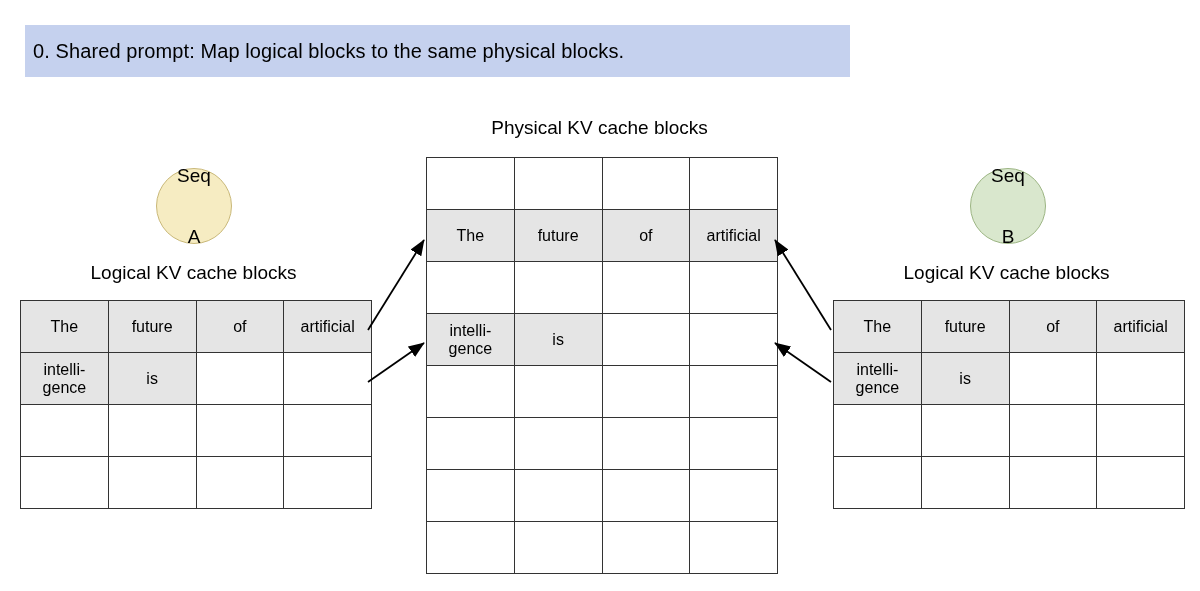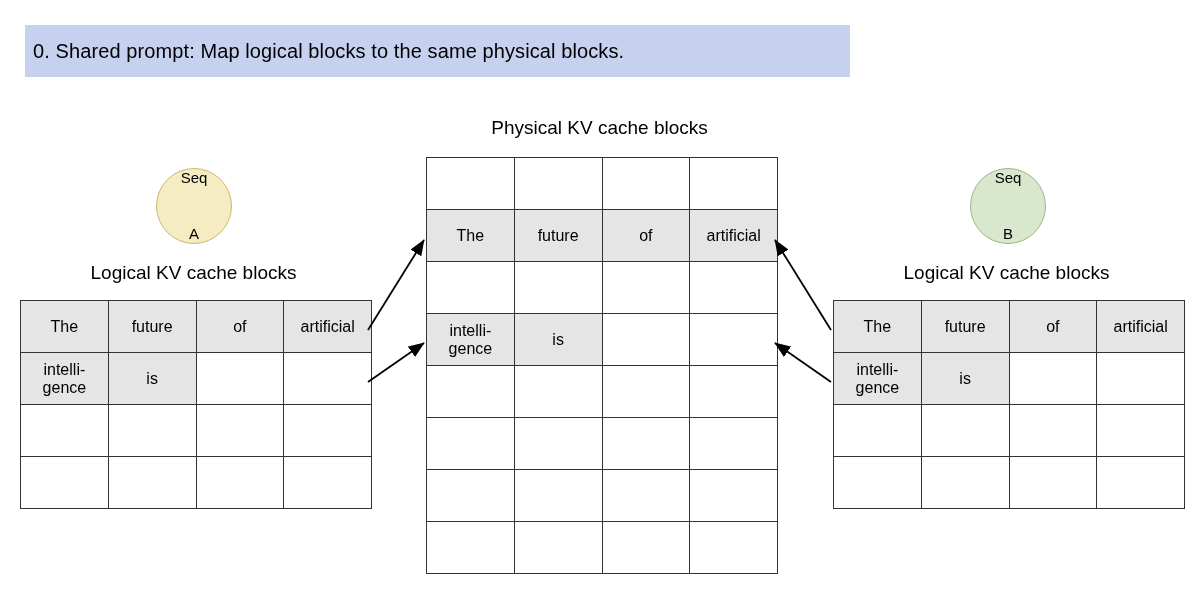--- a/index.html
+++ b/index.html
@@ -74,21 +74,21 @@
   
   .seq-circle {
     position: absolute;
     width: 74px;
     height: 74px;
     border-radius: 50%;
     display: flex;
     flex-direction: column;
     align-items: center;
     justify-content: center;
-    font-size: 15px;
+    font-size: 19px;
     line-height: 1.12;
     gap: 39px;
   }
   #seq-a {
     left: 156px; top: 168px;
     background: #f6ecc2;
     border: 1.4px solid #c9b878;
   }
   #seq-b {
     left: 970px; top: 168px;

